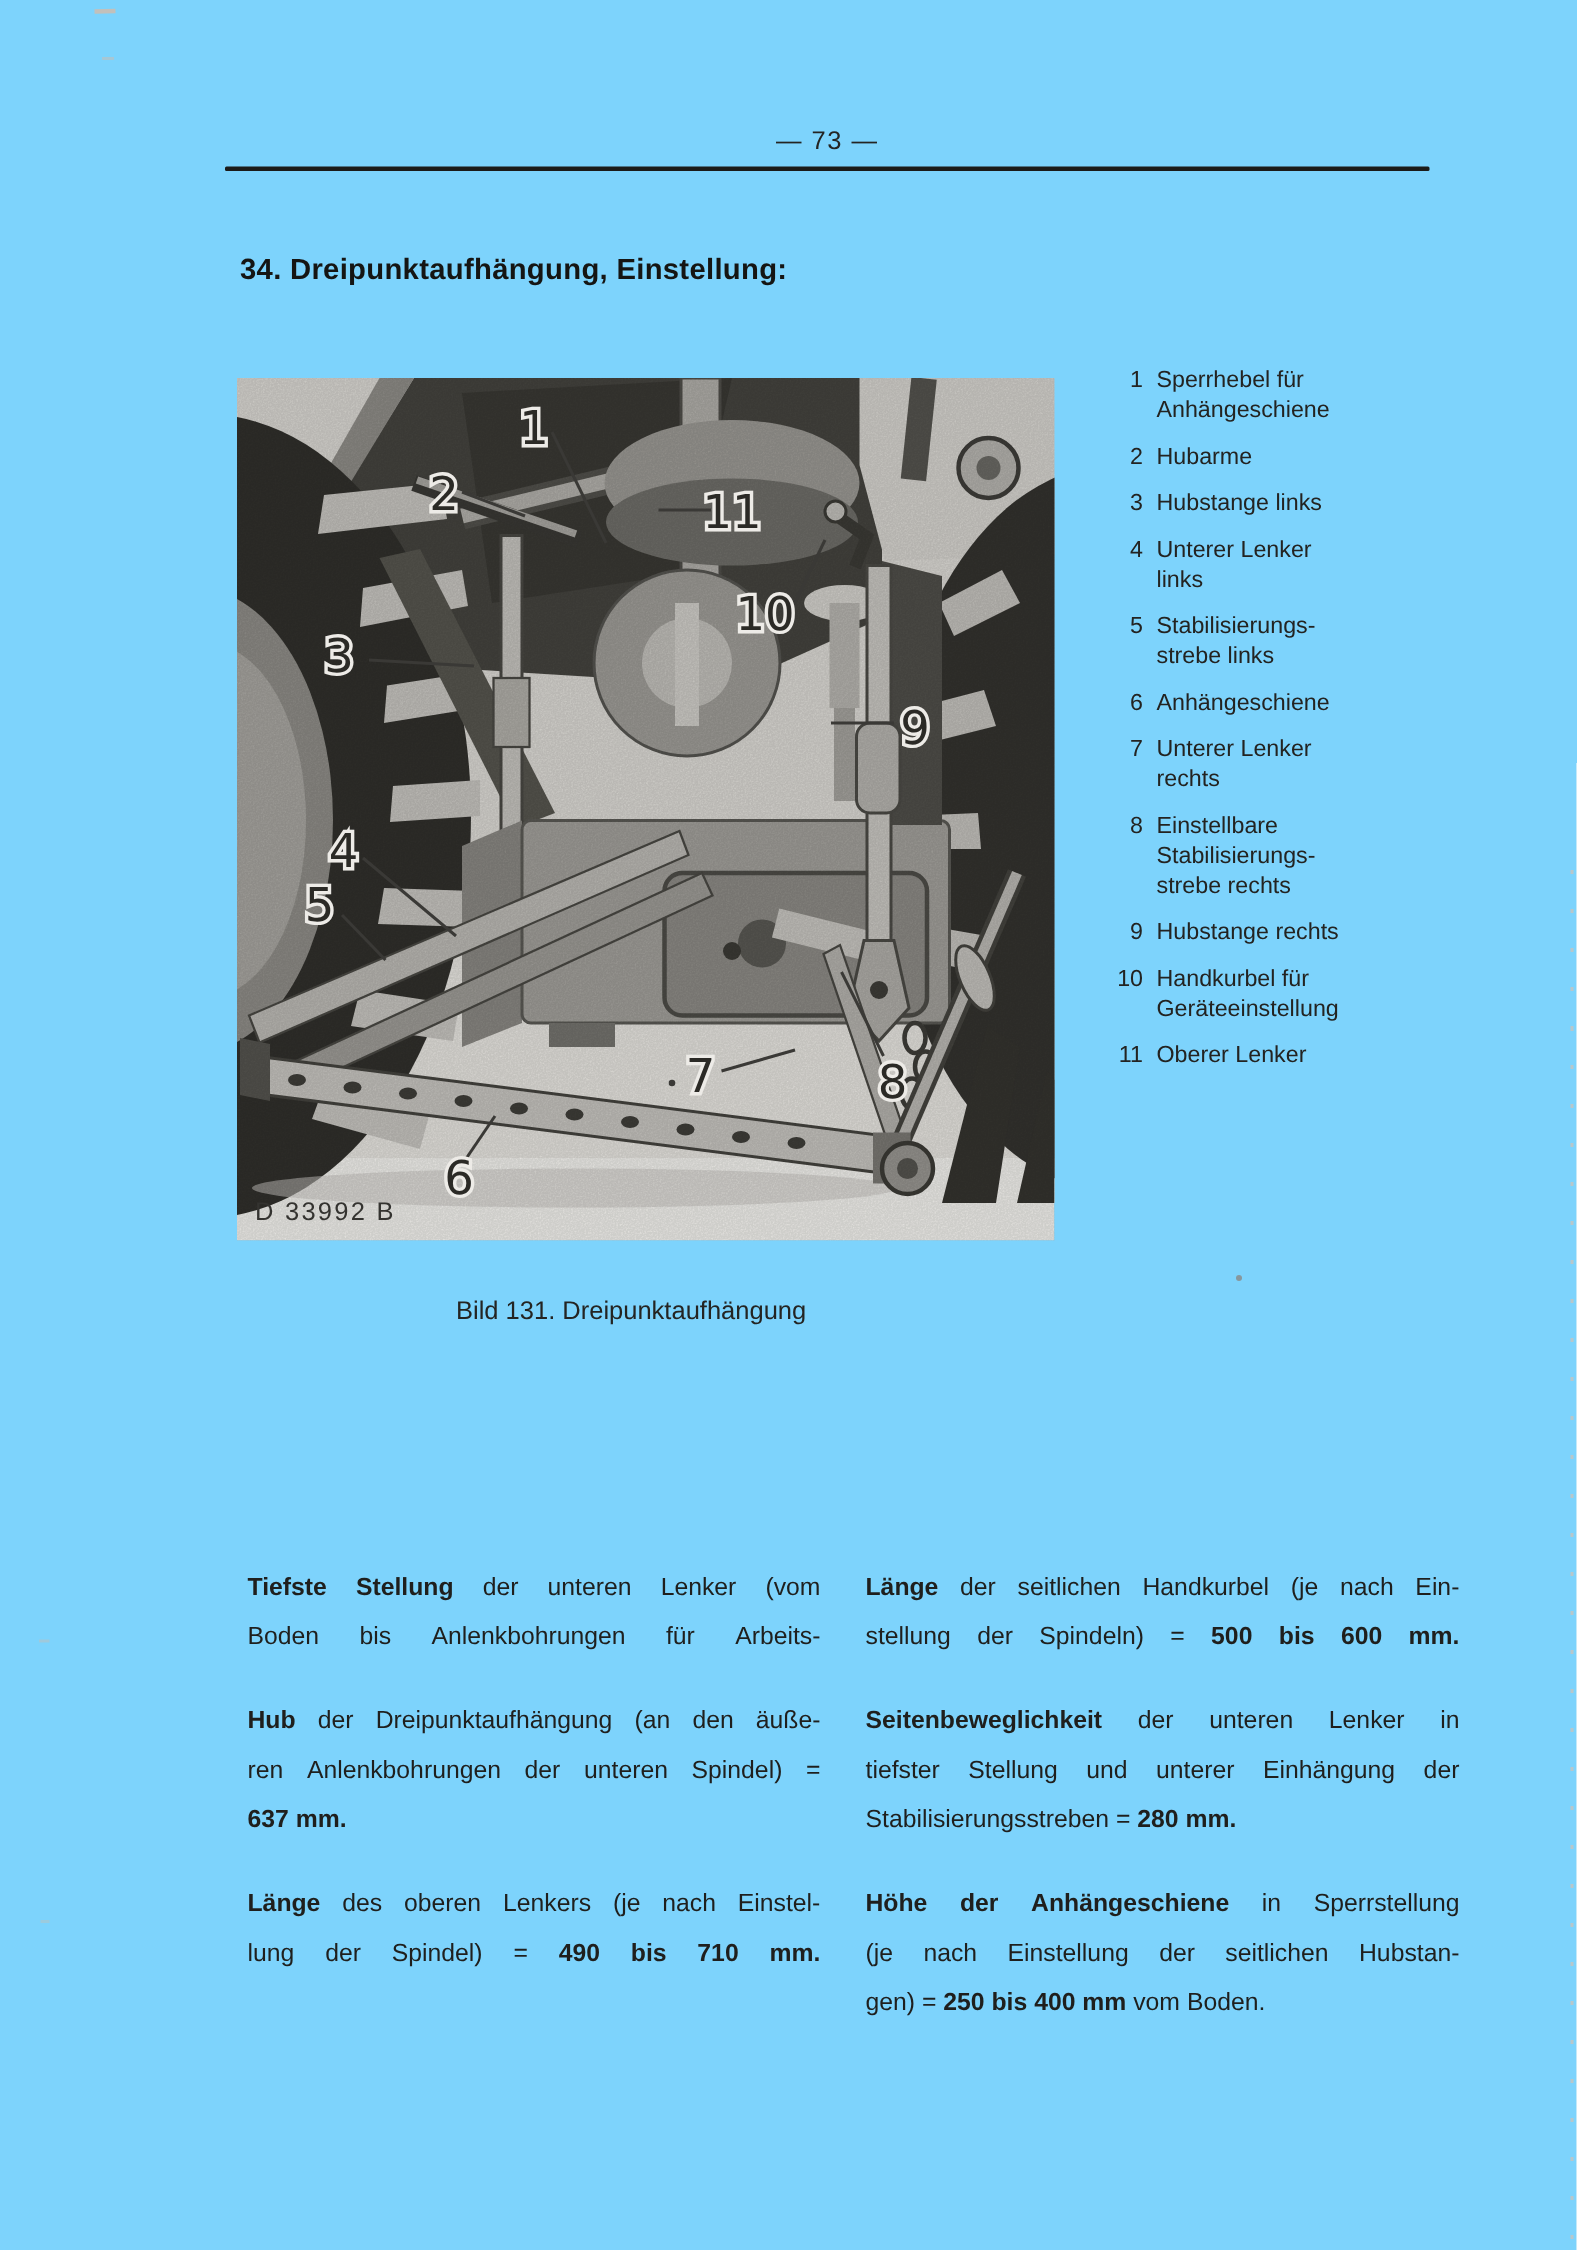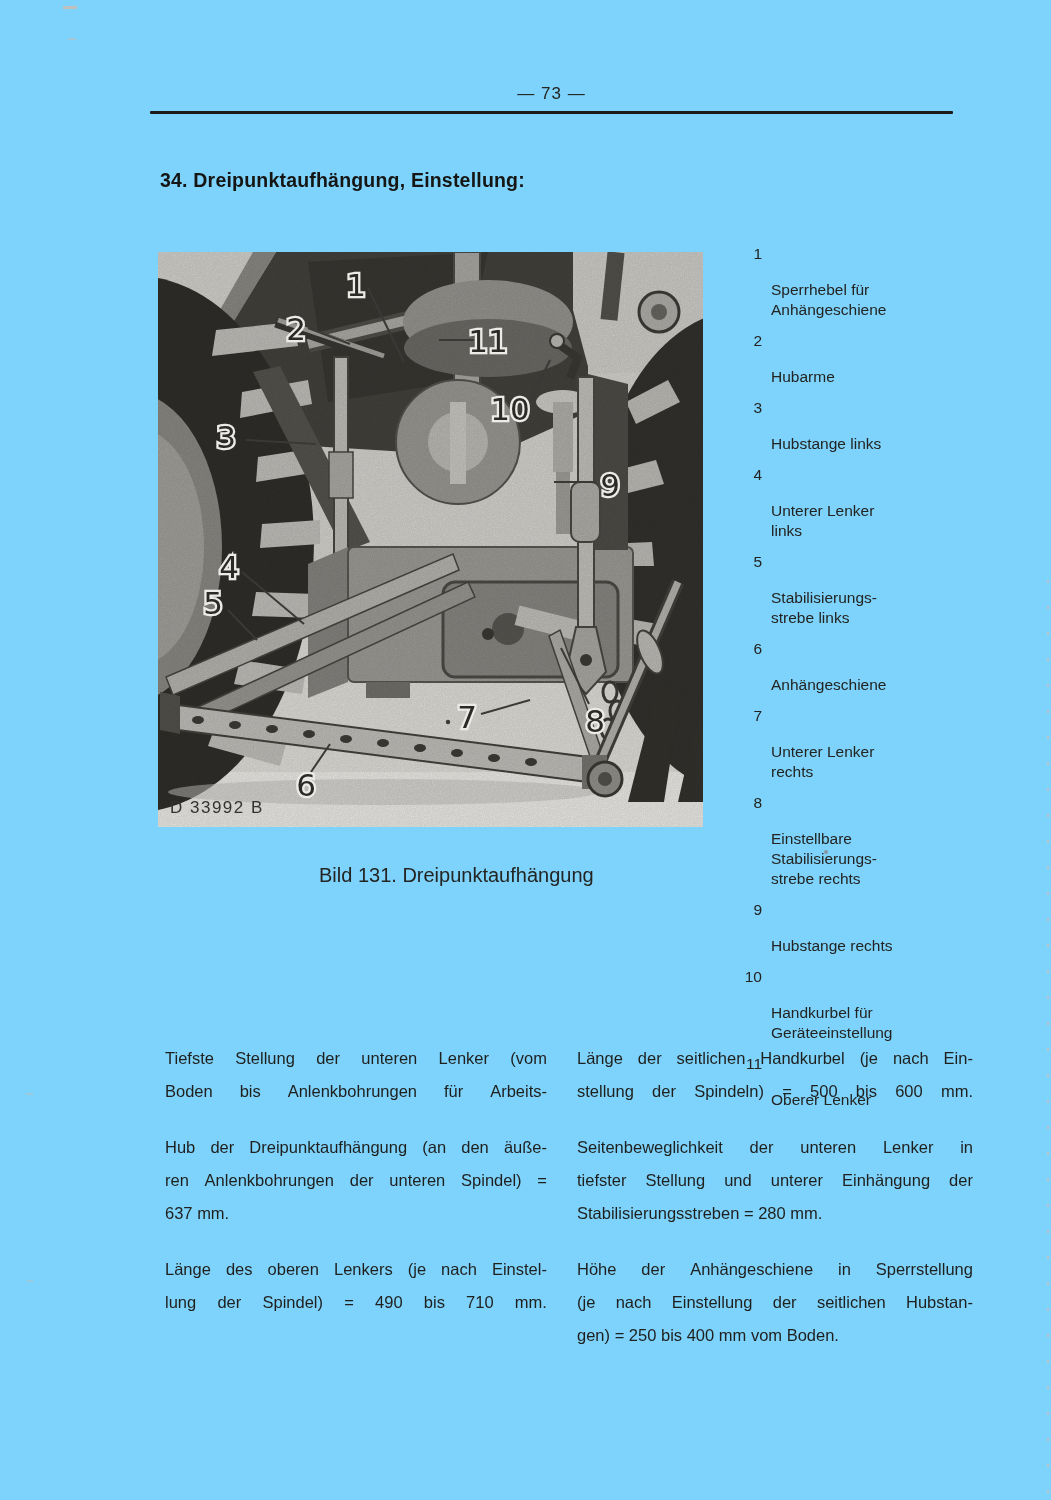--- a/index.html
+++ b/index.html
@@ -9,36 +9,36 @@
   
   .page-number{position:absolute;left:150px;top:84px;width:803px;text-align:center;
                font-size:17px;letter-spacing:1px;color:#242422;}
   .header-rule{position:absolute;left:150px;top:111px;width:803px;height:3px;background:#1b1b19;border-radius:1px;}
   .section-heading{position:absolute;left:160px;top:169px;font-size:19.5px;font-weight:700;color:#151513;letter-spacing:.2px;}
 
   
   .photo{position:absolute;left:158px;top:252px;width:545px;height:575px;}
   .photo svg{display:block;}
   .photo-code{position:absolute;left:12px;top:546px;font-size:17px;color:#343330;letter-spacing:1.5px;}
-  .figure-caption{position:absolute;left:319px;top:864px;font-size:20px;color:#242422;}
+  .figure-caption{position:absolute;left:304px;top:864px;font-size:17px;color:#242422;}
 
   
   .legend{position:absolute;left:736px;top:244px;width:242px;font-size:15.5px;line-height:20px;color:#232321;}
   .legend-item{display:flex;margin-bottom:11px;}
   .legend-num{width:26px;text-align:right;margin-right:9px;flex:none;}
-  .legend-label{white-space:pre-line;margin-top:36px;}
+  .legend-label{white-space:pre-line;}
 
   
   .spec-col{position:absolute;top:1042px;font-size:16.5px;color:#1f1f1d;}
   .spec-col-left{left:165px;width:382px;}
   .spec-col-right{left:577px;width:396px;}
   .spec-para{margin-bottom:23px;}
   .tline{display:block;height:33px;line-height:33px;white-space:nowrap;}
   .tline.just{display:flex;justify-content:space-between;align-items:baseline;}
-  .bw{font-weight:400;}
+  .bw{font-weight:700;}
 
   
   text.co{font-family:"DejaVu Sans","Liberation Sans",sans-serif;font-size:31px;fill:#2b2a26;
           stroke:#edebe7;stroke-width:4.5px;paint-order:stroke;text-anchor:middle;}
   .leader{stroke:#3a3936;stroke-width:2;fill:none;}
 
   
   .artifact{position:absolute;background:#c2c0bb;}
   .edge-dots{position:absolute;right:2px;top:580px;width:2px;height:920px;
              background:repeating-linear-gradient(to bottom,#c6c4bf 0 3px,transparent 3px 26px);opacity:.8;}

